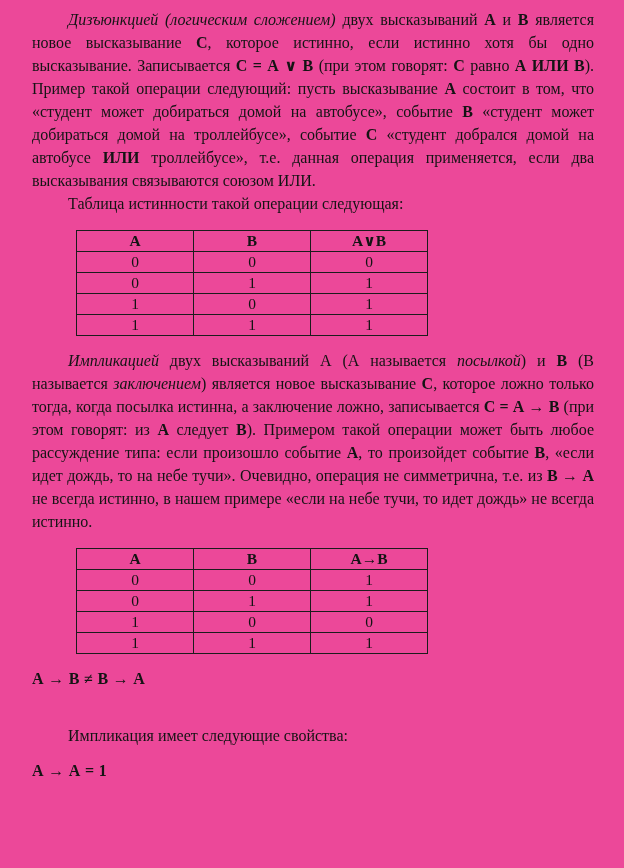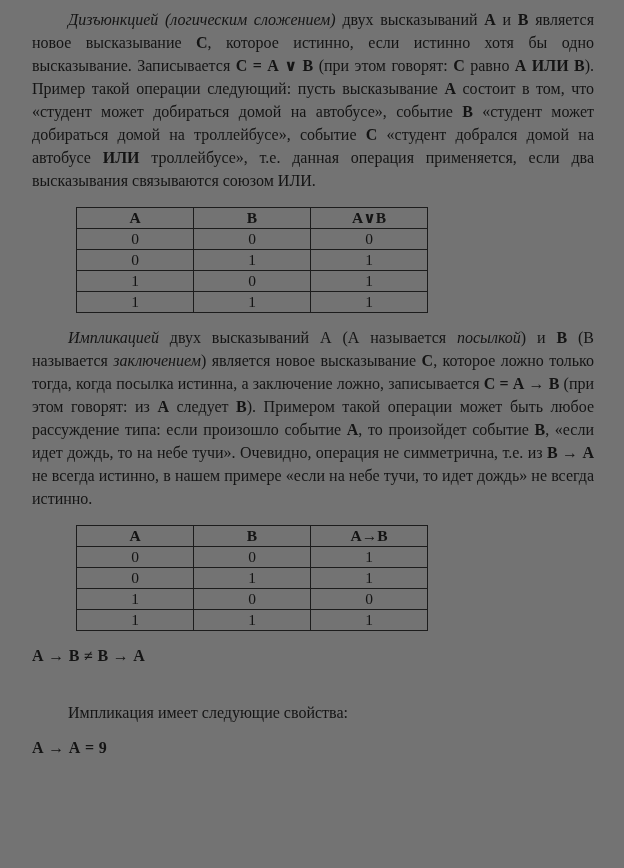--- a/index.html
+++ b/index.html
@@ -5,21 +5,21 @@
   html, body {
     margin: 0;
     padding: 0;
     background: #ffffff;
   }
   .page {
     width: 624px;
     height: 868px;
     box-sizing: border-box;
     padding: 8px 30px 0 32px;
-    background: #737373;
+    background: #ec4899;
     font-family: "Liberation Serif", "DejaVu Serif", serif;
     font-size: 16px;
     line-height: 23px;
     color: #141414;
     overflow: hidden;
   }
   .para {
     margin: 0;
     text-align: justify;
   }
@@ -55,20 +55,21 @@
     letter-spacing: 0.3px;
   }
 </style>
 </head>
 <body>
 
 <div class="page">
 
   <p class="para indent"><span class="i">Дизъюнкцией (логическим сложением)</span><span> двух высказываний </span><span class="b">А</span><span> и </span><span class="b">В</span><span> является новое высказывание </span><span class="b">С</span><span>, которое истинно, если истинно хотя бы одно высказывание. Записывается </span><span class="b">С = А ∨ В</span><span> (при этом говорят: </span><span class="b">С</span><span> равно </span><span class="b">А ИЛИ В</span><span>). Пример такой операции следующий: пусть высказывание </span><span class="b">А</span><span> состоит в том, что «студент может добираться домой на автобусе», событие </span><span class="b">В</span><span> «студент может добираться домой на троллейбусе», событие </span><span class="b">С</span><span> «студент добрался домой на автобусе </span><span class="b">ИЛИ</span><span> троллейбусе», т.е. данная операция применяется, если два высказывания связываются союзом ИЛИ.</span></p>
 
+  <p class="para indent"><span>Таблица истинности такой операции следующая:</span></p>
 
   <table class="truth-table">
       <thead>
         <tr>
           <th>А</th>
           <th>В</th>
           <th>А∨В</th>
         </tr>
       </thead>
       <tbody>
@@ -127,15 +128,15 @@
           <td>1</td>
           <td>1</td>
         </tr>
       </tbody>
     </table>
 
   <p class="para formula"><span class="b">А → В ≠ В → А</span></p>
 
   <p class="para indent gap-top-lg"><span>Импликация имеет следующие свойства:</span></p>
 
-  <p class="para formula"><span class="b">А → А = 9</span></p>
+  <p class="para formula"><span class="b">А → А = 1</span></p>
 
 </div>
 
 </body></html>

